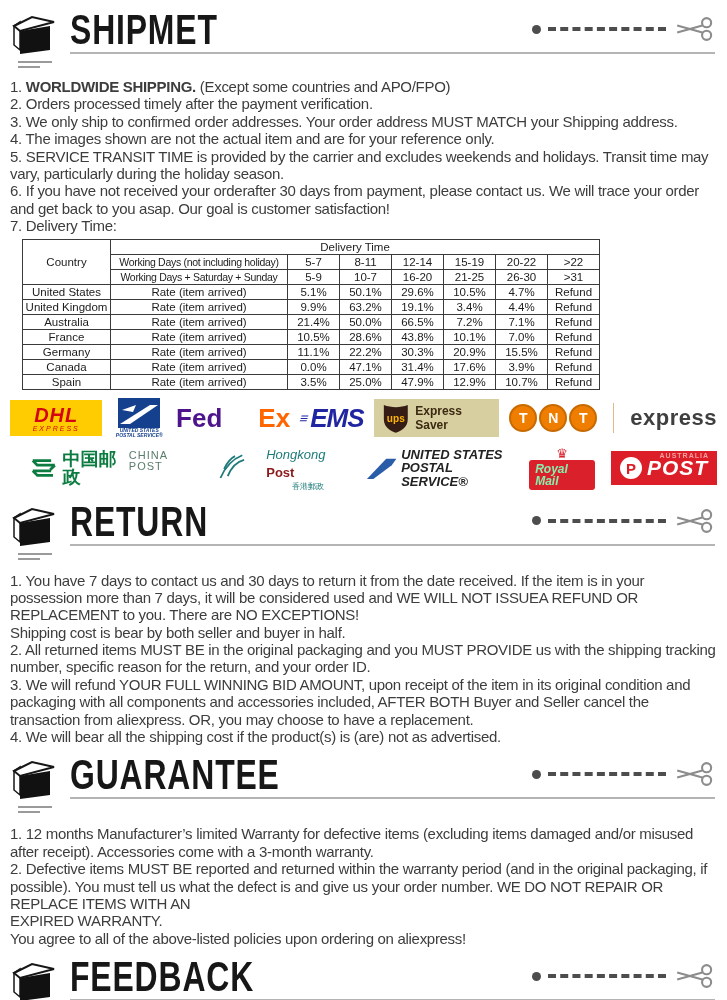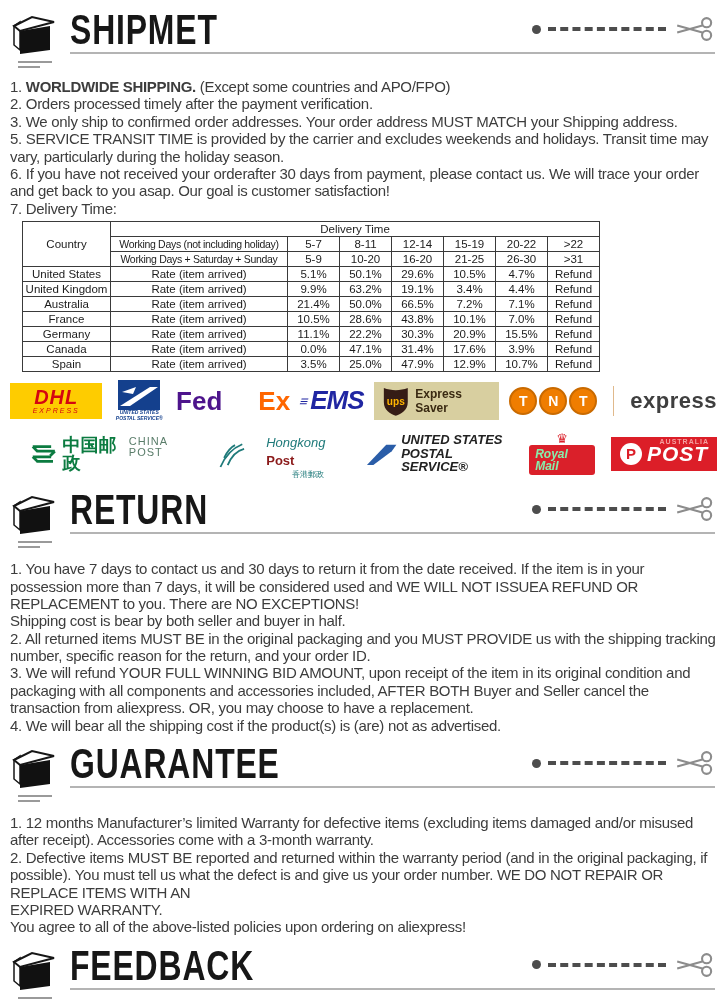--- a/index.html
+++ b/index.html
@@ -46,21 +46,21 @@
   .ups{background:#D8CFA0;height:38px;padding:0 8px;gap:6px;}
   .ups .ups-label{color:#3A2A12;font-weight:bold;font-size:12px;}
   .tnt{gap:2px;}
   .tnt .ball{width:24px;height:24px;border-radius:50%;background:#EF7D00;border:2px solid #C96A00;
              color:#fff;font-weight:bold;font-size:14px;display:flex;align-items:center;justify-content:center;}
   .tnt-divider{width:1px;height:30px;background:#E0B98C;margin:0 6px;}
   .tnt-express{font-size:22px;font-weight:bold;color:#3f3f3f;letter-spacing:0.5px;}
   .cnpost{gap:5px;}
   .cnpost .cn-txt{color:#0B7B40;font-weight:bold;font-size:18px;line-height:1;}
   .cnpost .cn-en{color:#5a7d6a;font-size:11px;letter-spacing:1px;line-height:1;}
-  .hkpost{gap:20px;margin-top:6px;}
+  .hkpost{gap:20px;}
   .hk-name{color:#1F7A7A;font-style:italic;font-size:13px;}
   .hk-post{color:#8B1A1A;font-weight:bold;font-size:13px;}
   .hk-cn{color:#1F7A7A;font-size:8px;text-align:center;}
   .usps-l{gap:4px;}
   .usps-l .txt{font-style:italic;font-weight:bold;font-size:13px;color:#222;line-height:1.05;}
   .royal{flex-direction:column;line-height:1;}
   .crown{color:#DA202A;font-size:13px;}
   .royal-band{background:#DA202A;border-radius:3px;color:#86efac;font-weight:bold;font-style:italic;
               font-size:12px;padding:3px 6px;}
   .auspost{background:#DC1E28;height:34px;width:115px;position:relative;gap:5px;}
@@ -99,20 +99,21 @@
         </span>
       </div>
       <div class="sec-rule"></div>
     </div>
   </div>
 
   <div class="textblock mt10">
     <p><span>1. </span><span class="bold">WORLDWIDE SHIPPING.</span><span> (Except some countries and APO/FPO)</span></p>
     <p>2. Orders processed timely after the payment verification.</p>
     <p>3. We only ship to confirmed order addresses. Your order address MUST MATCH your Shipping address.</p>
+    <p>4. The images shown are not the actual item and are for your reference only.</p>
     <p>5. SERVICE TRANSIT TIME is provided by the carrier and excludes weekends and holidays. Transit time may vary, particularly during the holiday season.</p>
     <p>6. If you have not received your orderafter 30 days from payment, please contact us. We will trace your order and get back to you asap. Our goal is customer satisfaction!</p>
     <p>7. Delivery Time:</p>
   </div>
 
   <table class="delivery">
     <colgroup>
       <col style="width:88px">
         <col style="width:177px">
       <col style="width:52px">
@@ -132,21 +133,21 @@
       <td>5-7</td>
       <td>8-11</td>
       <td>12-14</td>
       <td>15-19</td>
       <td>20-22</td>
       <td>&gt;22</td>
     </tr>
     <tr>
       <td class="tbl-label">Working Days + Saturday + Sunday</td>
       <td>5-9</td>
-      <td>10-20</td>
+      <td>10-7</td>
       <td>16-20</td>
       <td>21-25</td>
       <td>26-30</td>
       <td>&gt;31</td>
     </tr>
     <tr>
       <td>United States</td>
       <td>Rate (item arrived)</td>
       <td>5.1%</td>
       <td>50.1%</td>

